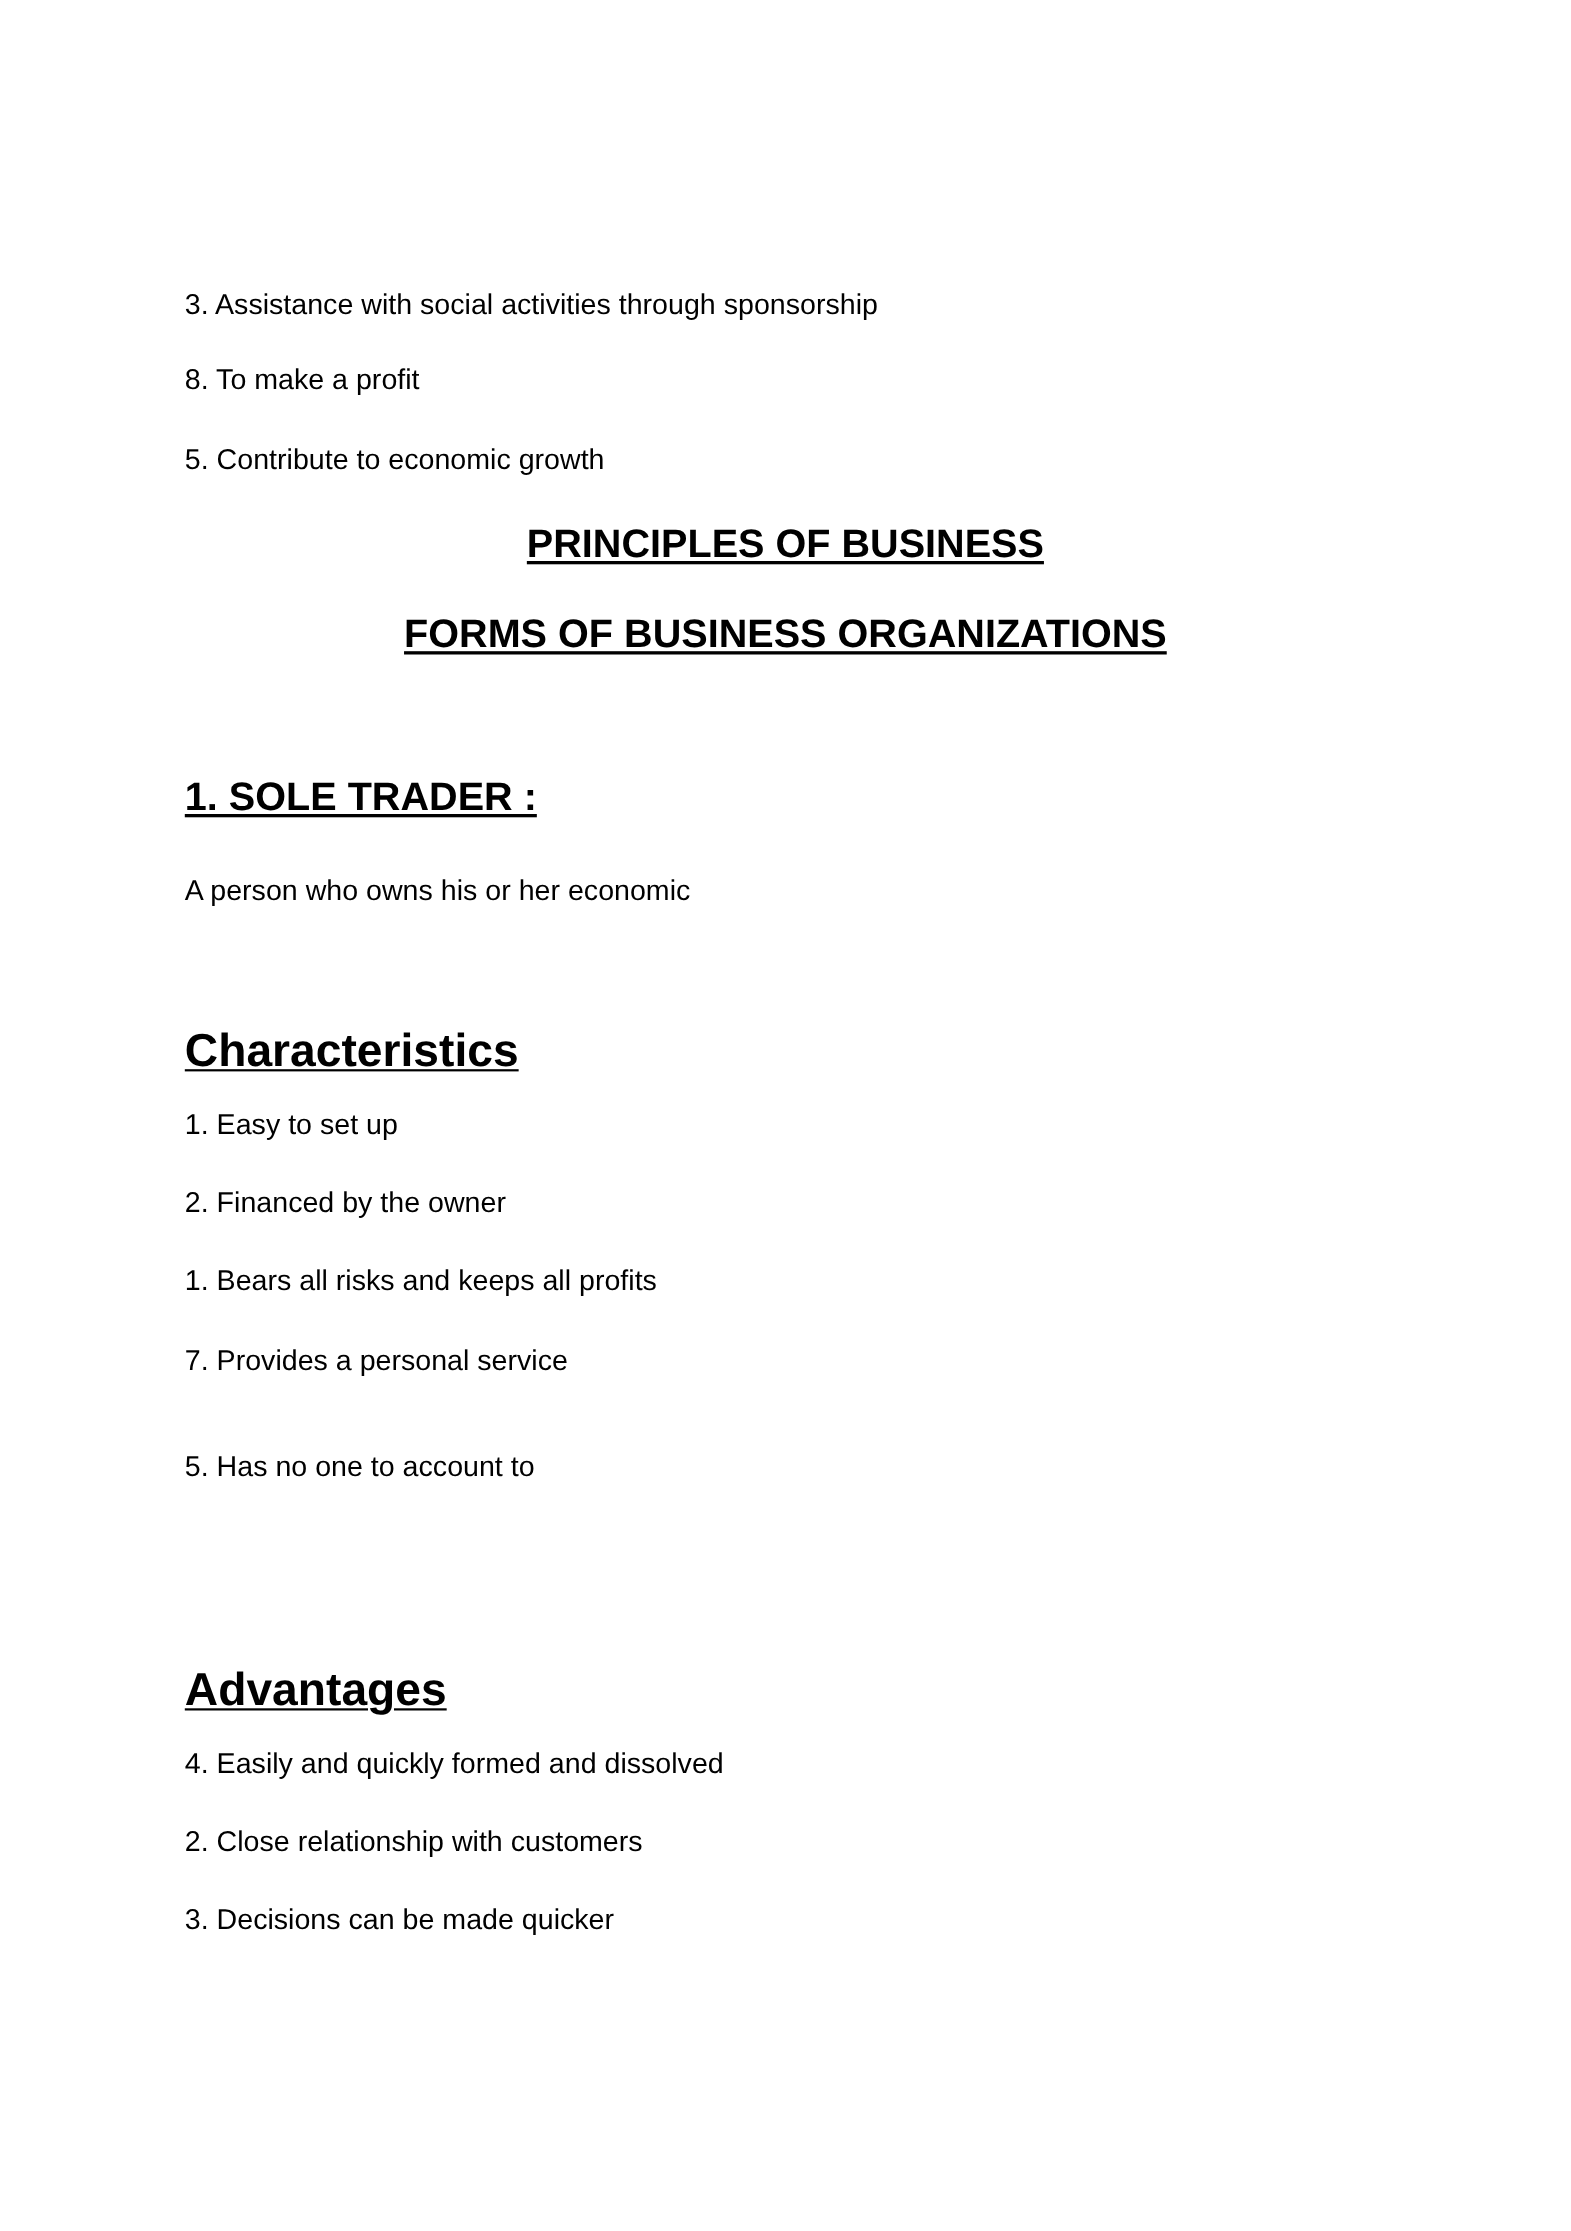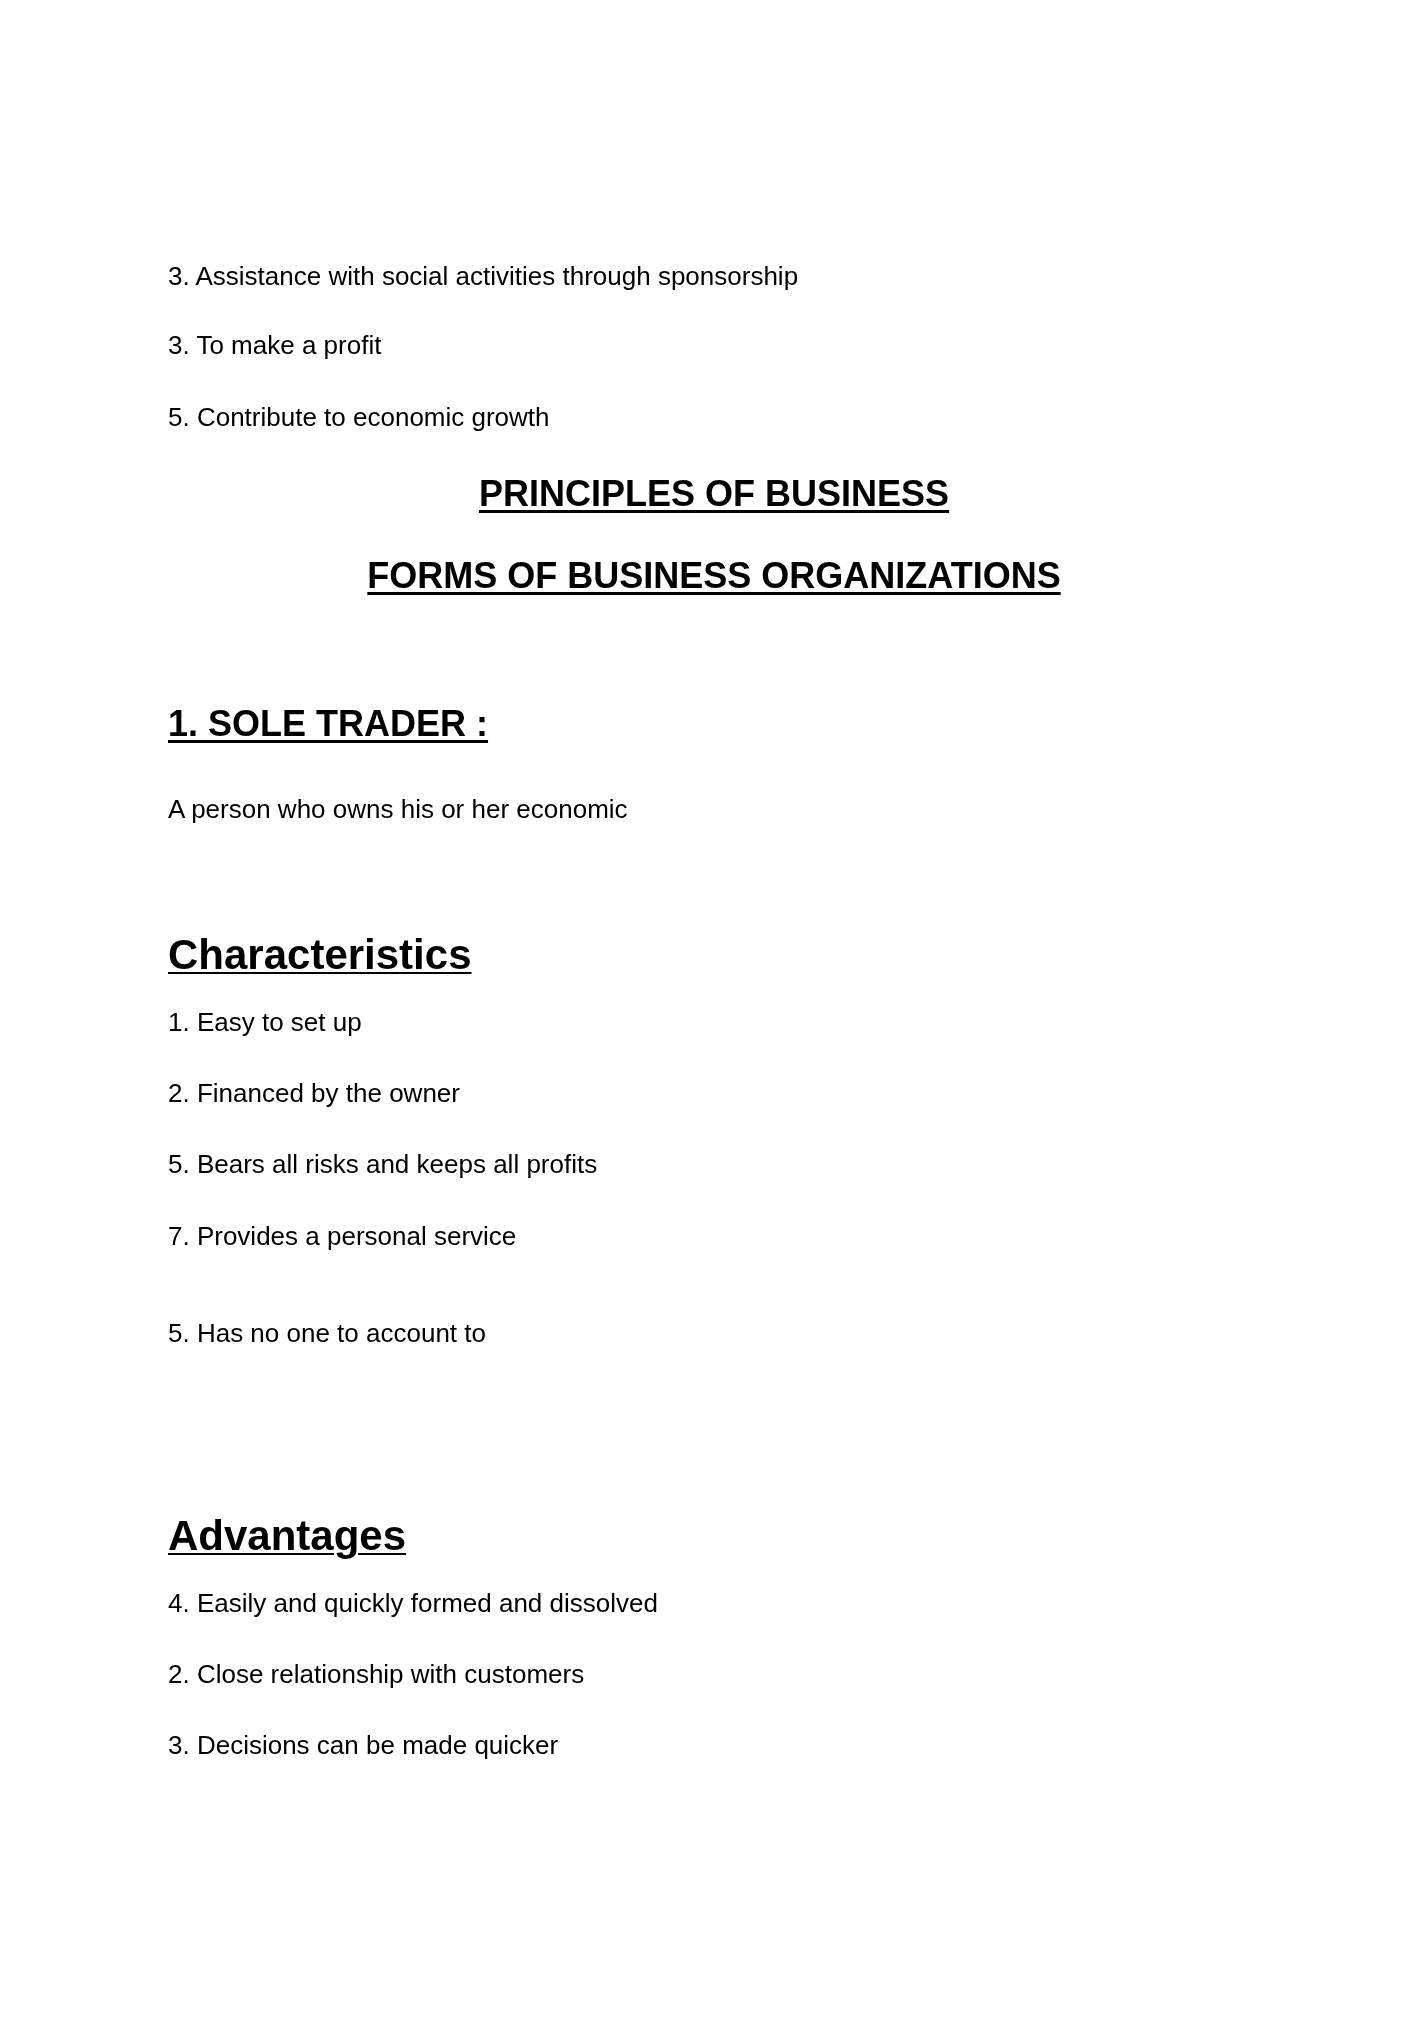--- a/index.html
+++ b/index.html
@@ -12,33 +12,33 @@
   .centered { left: 0; width: 1428px; text-align: center; }
   .subheading { font-size: 42px; font-weight: bold; text-decoration: underline;
                 text-decoration-thickness: 2px; text-underline-offset: 3px; }
 </style>
 </head>
 <body>
 
 <div>
 
   <div class="line body-text" style="top:262.6px">3. Assistance with social activities through sponsorship</div>
-  <div class="line body-text" style="top:331.6px">3. To make a profit</div>
+  <div class="line body-text" style="top:331.6px">8. To make a profit</div>
   <div class="line body-text" style="top:403.6px">5. Contribute to economic growth</div>
 
   <div class="line heading centered" style="top:475.5px">PRINCIPLES OF BUSINESS</div>
   <div class="line heading centered" style="top:557.5px">FORMS OF BUSINESS ORGANIZATIONS</div>
 
   <div class="line heading" style="top:705.5px">1. SOLE TRADER :</div>
   <div class="line body-text" style="top:795.6px">A person who owns his or her economic</div>
 
   <div class="line subheading" style="top:934px">Characteristics</div>
   <div class="line body-text" style="top:1008.6px">1. Easy to set up</div>
   <div class="line body-text" style="top:1079.6px">2. Financed by the owner</div>
-  <div class="line body-text" style="top:1150.6px">5. Bears all risks and keeps all profits</div>
+  <div class="line body-text" style="top:1150.6px">1. Bears all risks and keeps all profits</div>
   <div class="line body-text" style="top:1222.6px">7. Provides a personal service</div>
   <div class="line body-text" style="top:1320px">5. Has no one to account to</div>
 
   <div class="line subheading" style="top:1515px">Advantages</div>
   <div class="line body-text" style="top:1589.6px">4. Easily and quickly formed and dissolved</div>
   <div class="line body-text" style="top:1660.6px">2. Close relationship with customers</div>
   <div class="line body-text" style="top:1731.6px">3. Decisions can be made quicker</div>
 
 </div>
 

